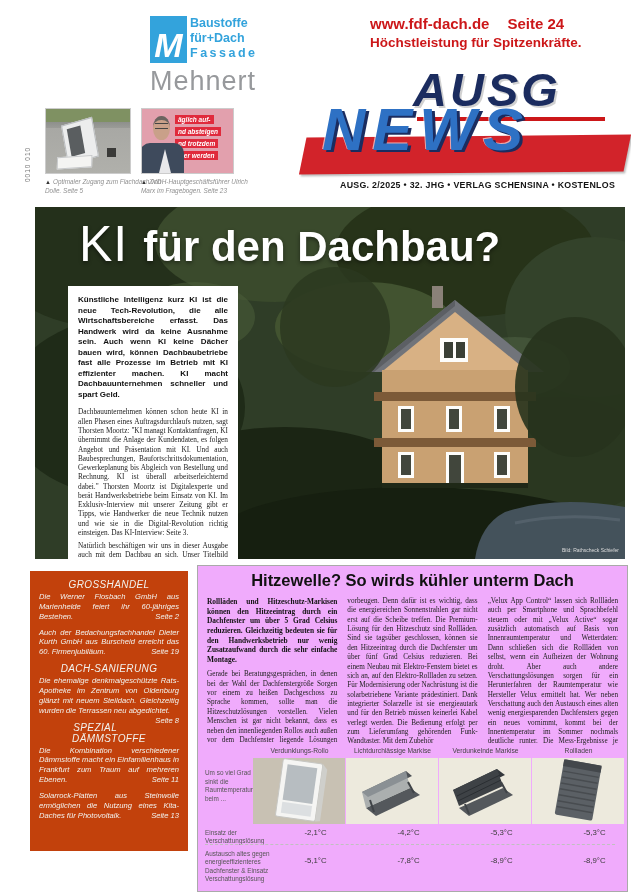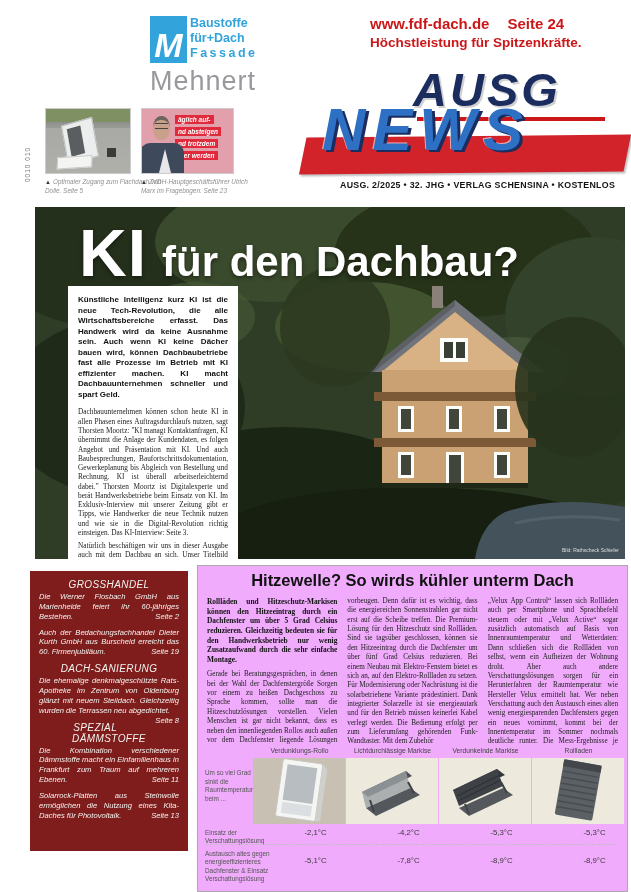--- a/index.html
+++ b/index.html
@@ -58,32 +58,32 @@
   .caption{position:absolute;font-size:6.4px;font-style:italic;color:#8f8f8f;line-height:1.35;}
   .cap1{left:45px;top:178px;width:118px;}
   .cap2{left:141px;top:178px;width:110px;}
   .cap-marker{color:#333;font-style:normal;font-size:6px;margin-right:2px;}
 
   
   .hero{position:absolute;left:35px;top:207px;width:590px;height:352px;overflow:hidden;background:#2c3a24;}
   .hero svg{position:absolute;left:0;top:0;}
   .headline{position:absolute;left:44px;top:8px;display:flex;align-items:baseline;gap:15px;
     color:#fff;text-shadow:0 2px 4px rgba(0,0,0,0.45);white-space:nowrap;}
-  .headline .hl-ki{font-size:66px;font-weight:bold;letter-spacing:1px;}
+  .headline .hl-ki{font-size:50px;font-weight:normal;letter-spacing:1px;}
   .headline .hl-rest{font-size:42px;font-weight:bold;}
   .leadbox{position:absolute;left:33px;top:79px;width:170px;height:273px;background:#fff;
     padding:9px 10px;box-sizing:border-box;}
   .leadbox .lead{font-size:8px;font-weight:bold;line-height:1.32;color:#111;
     text-align:justify;margin:0 0 7px 0;hyphens:auto;}
   .leadbox .body{font-family:"Liberation Serif",serif;font-size:7.3px;line-height:1.27;
     color:#222;text-align:justify;margin:0 0 4px 0;hyphens:auto;}
   .credit{position:absolute;right:6px;bottom:6px;font-size:5px;color:#ddd;}
 
   
-  .sidebar{position:absolute;left:30px;top:571px;width:158px;height:280px;background:#7f1d1d;
+  .sidebar{position:absolute;left:30px;top:571px;width:158px;height:280px;background:#c2410c;
     color:#f2f2ee;font-style:italic;padding:5px 9px;box-sizing:border-box;overflow:hidden;}
   .sb-title{font-size:10px;text-align:center;font-weight:normal;margin:3px 0 2px 0;letter-spacing:0.4px;}
   .sb-item{font-size:7.6px;line-height:1.3;margin:0 0 6px 0;text-align:justify;hyphens:auto;}
   .sb-item .pg{float:right;margin-left:4px;}
 
   
   .heat{position:absolute;left:197px;top:565px;width:431px;height:327px;border:1px solid #aaa;
     background:#f0abfc;box-sizing:border-box;}
   .heat-title{font-size:16.5px;font-weight:bold;text-align:center;margin:5px 0 0 0;color:#111;}
   .heat-cols{position:absolute;left:9px;right:9px;top:31px;height:148px;display:flex;gap:10px;overflow:hidden;}

